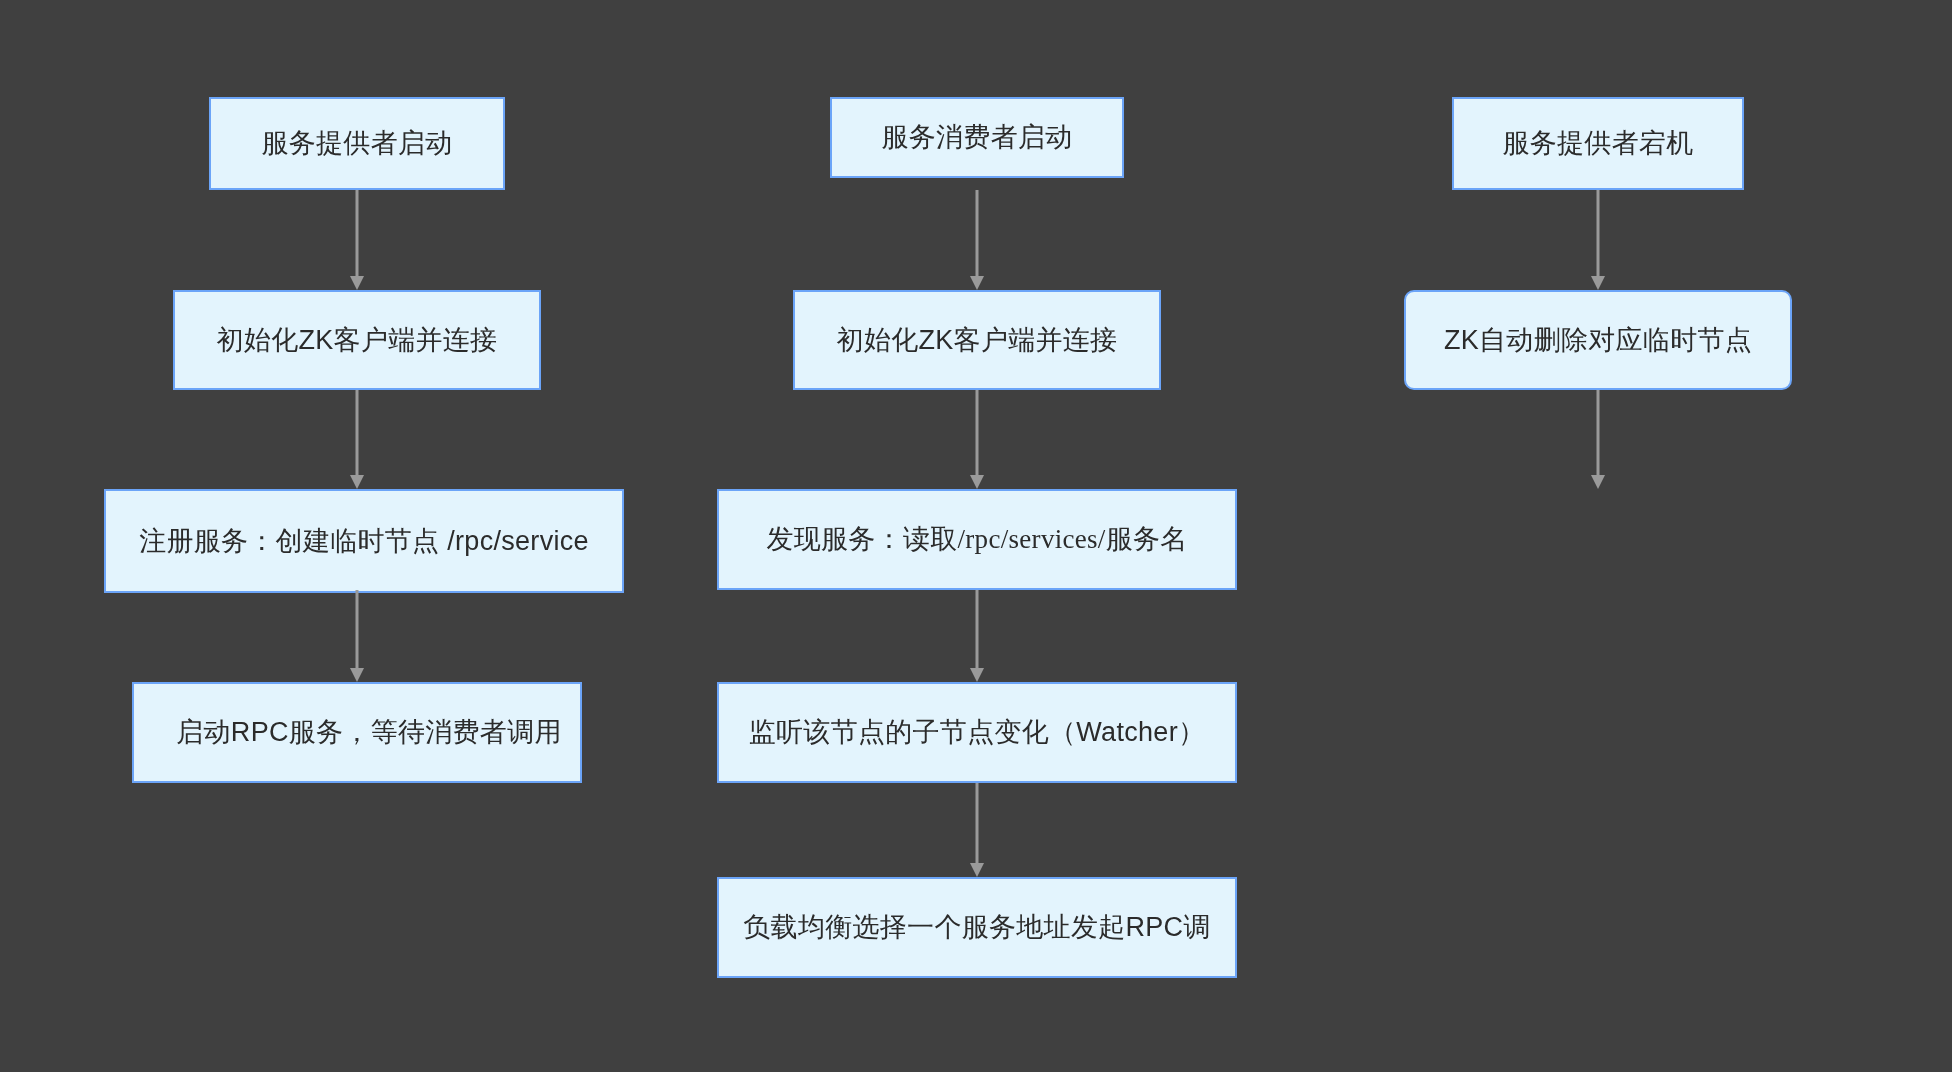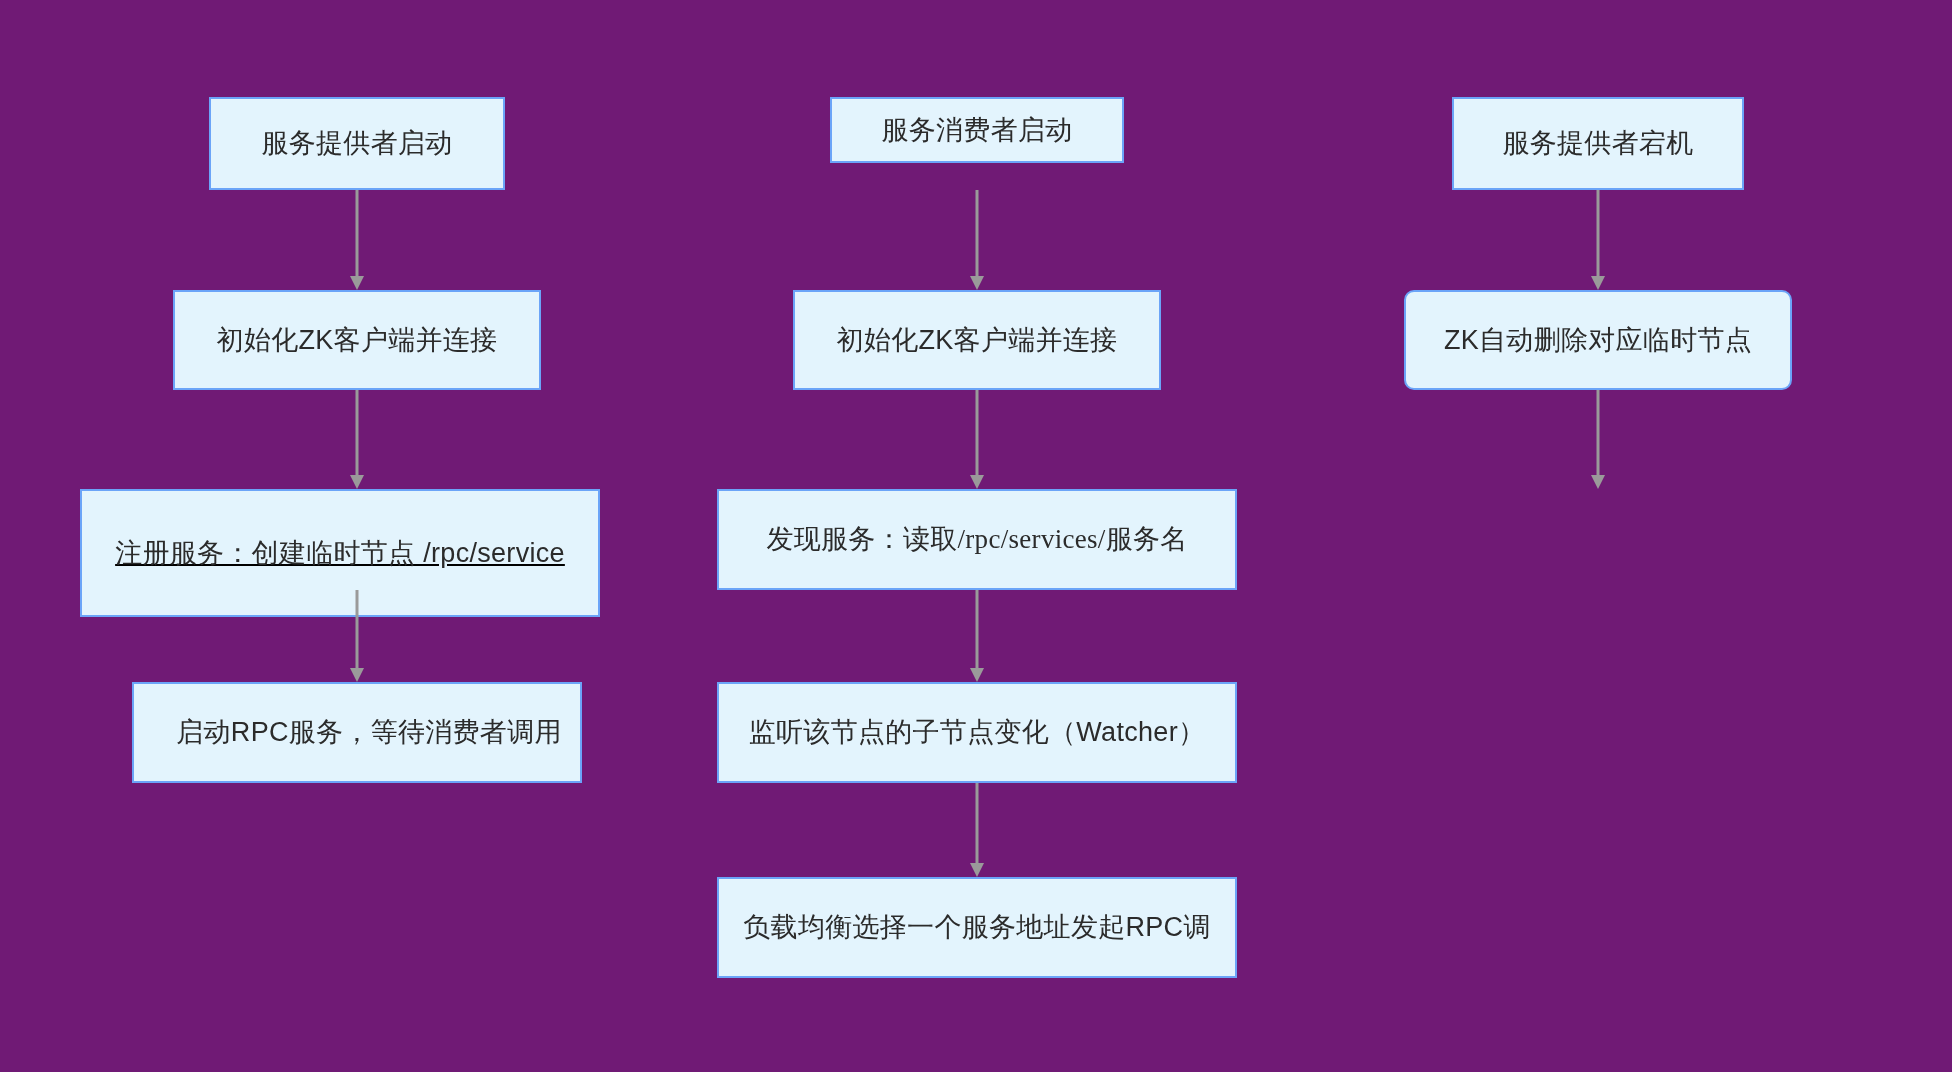--- a/index.html
+++ b/index.html
@@ -8,21 +8,21 @@
     padding: 0;
     background: #ffffff;
   }
   body {
     font-family: "Liberation Sans", "DejaVu Sans", sans-serif;
   }
   #canvas {
     position: relative;
     width: 1952px;
     height: 1072px;
-    background: #701a75;
+    background: #404040;
     overflow: hidden;
   }
   .node {
     position: absolute;
     box-sizing: border-box;
     background: #e3f4fd;
     border: 2px solid #6ba4f8;
     display: flex;
     align-items: center;
     justify-content: center;
@@ -64,34 +64,34 @@
 
   <div class="node" style="left:173px; top:290px; width:368px; height:100px;">
     <span class="node-label">初始化ZK客户端并连接</span>
   </div>
 
   <svg class="connector" style="left:347px; top:390px; width:20px; height:99px;" viewBox="0 0 20 99">
     <line class="conn-line" x1="10" y1="0" x2="10" y2="89"></line>
     <polygon class="conn-head" points="3,85 17,85 10,99"></polygon>
   </svg>
 
-  <div class="node" style="left:80px; top:489px; width:520px; height:128px;text-decoration:underline;">
+  <div class="node" style="left:104px; top:489px; width:520px; height:104px;">
     <span class="node-label">注册服务：创建临时节点 /rpc/service</span>
   </div>
 
   <svg class="connector" style="left:347px; top:590px; width:20px; height:92px;" viewBox="0 0 20 92">
     <line class="conn-line" x1="10" y1="0" x2="10" y2="82"></line>
     <polygon class="conn-head" points="3,78 17,78 10,92"></polygon>
   </svg>
 
   <div class="node" style="left:132px; top:682px; width:450px; height:101px;padding-left:24px;">
     <span class="node-label">启动RPC服务，等待消费者调用</span>
   </div>
 
-  <div class="node" style="left:830px; top:97px; width:294px; height:66px;">
+  <div class="node" style="left:830px; top:97px; width:294px; height:81px;">
     <span class="node-label">服务消费者启动</span>
   </div>
 
   <svg class="connector" style="left:967px; top:190px; width:20px; height:100px;" viewBox="0 0 20 100">
     <line class="conn-line" x1="10" y1="0" x2="10" y2="90"></line>
     <polygon class="conn-head" points="3,86 17,86 10,100"></polygon>
   </svg>
 
   <div class="node" style="left:793px; top:290px; width:368px; height:100px;">
     <span class="node-label">初始化ZK客户端并连接</span>

